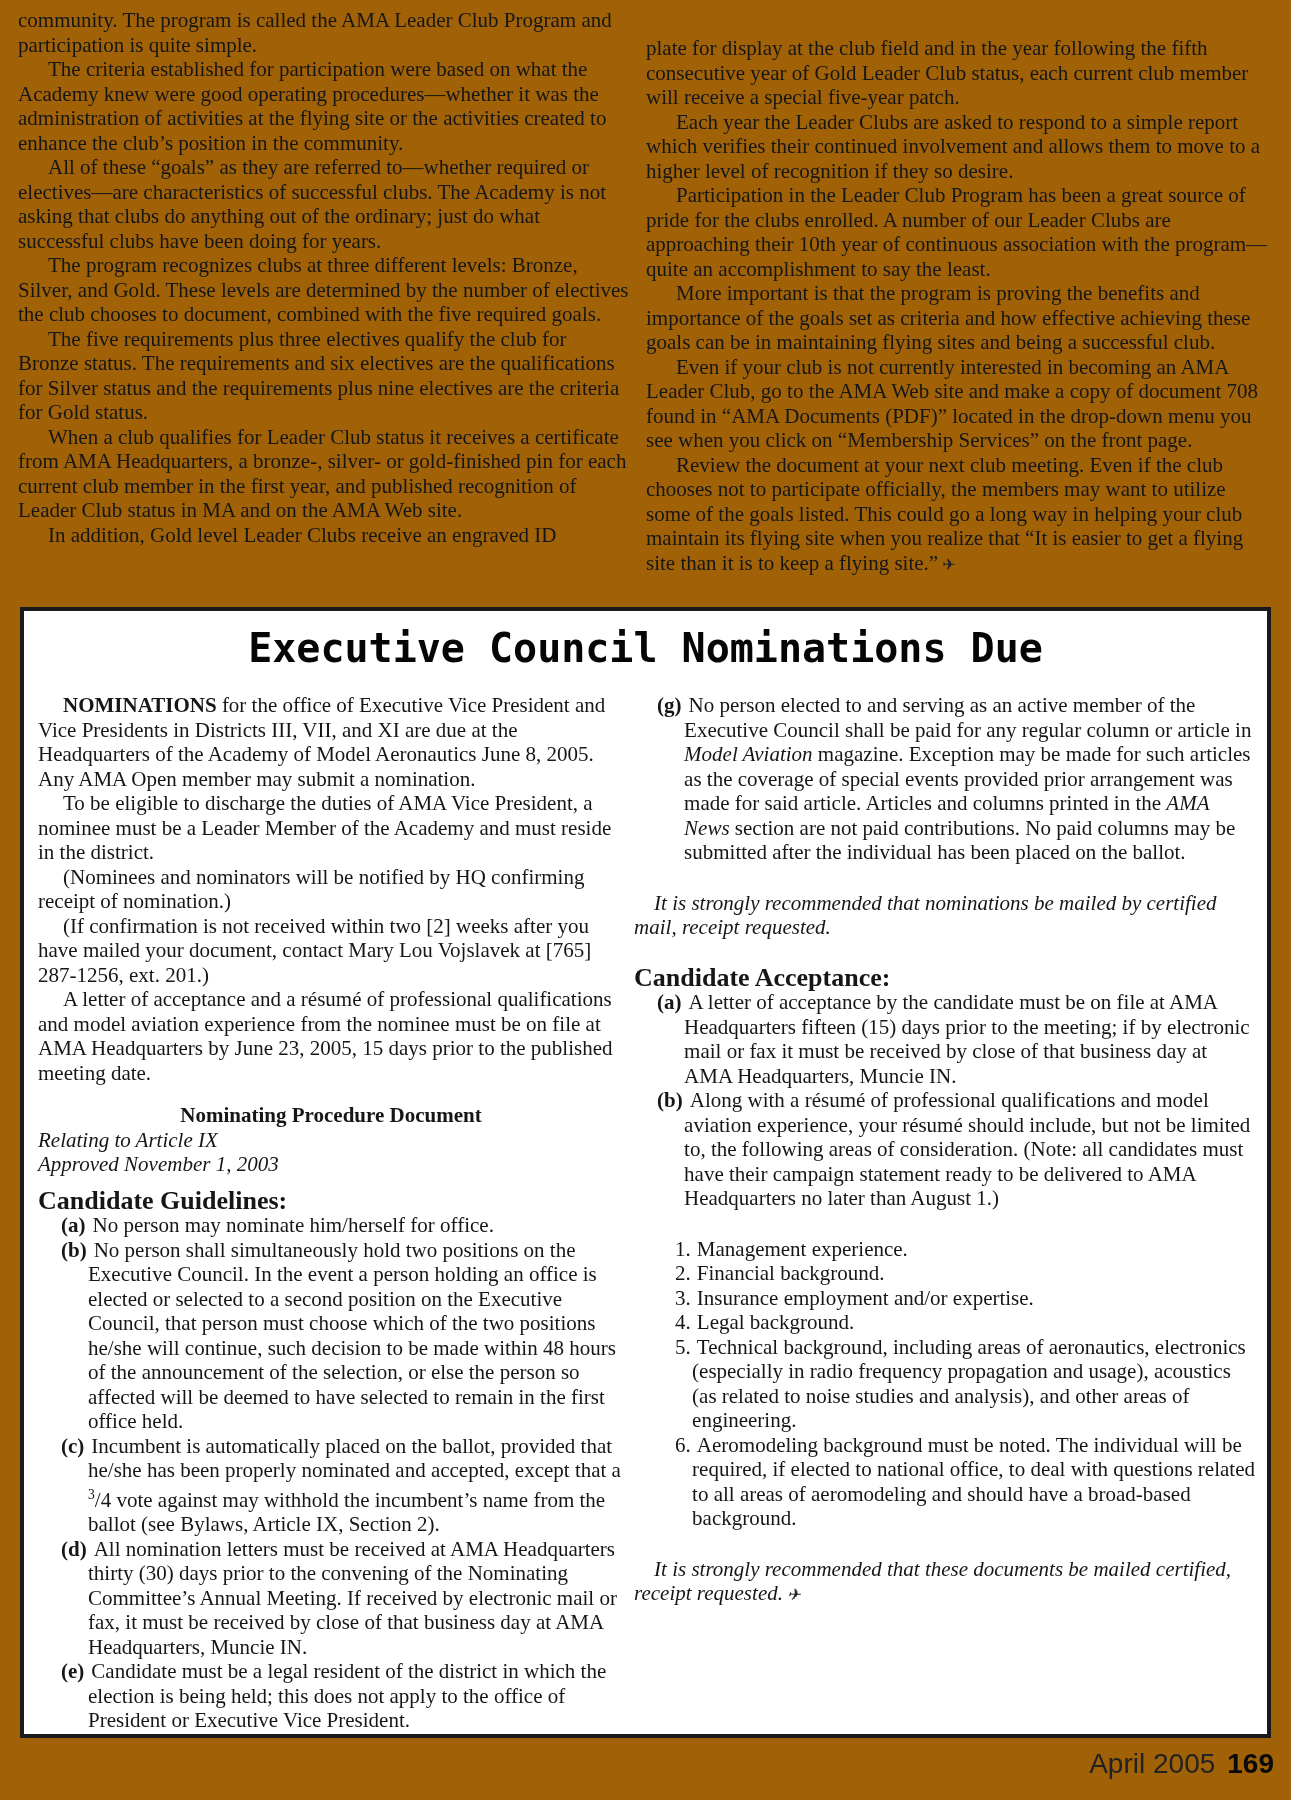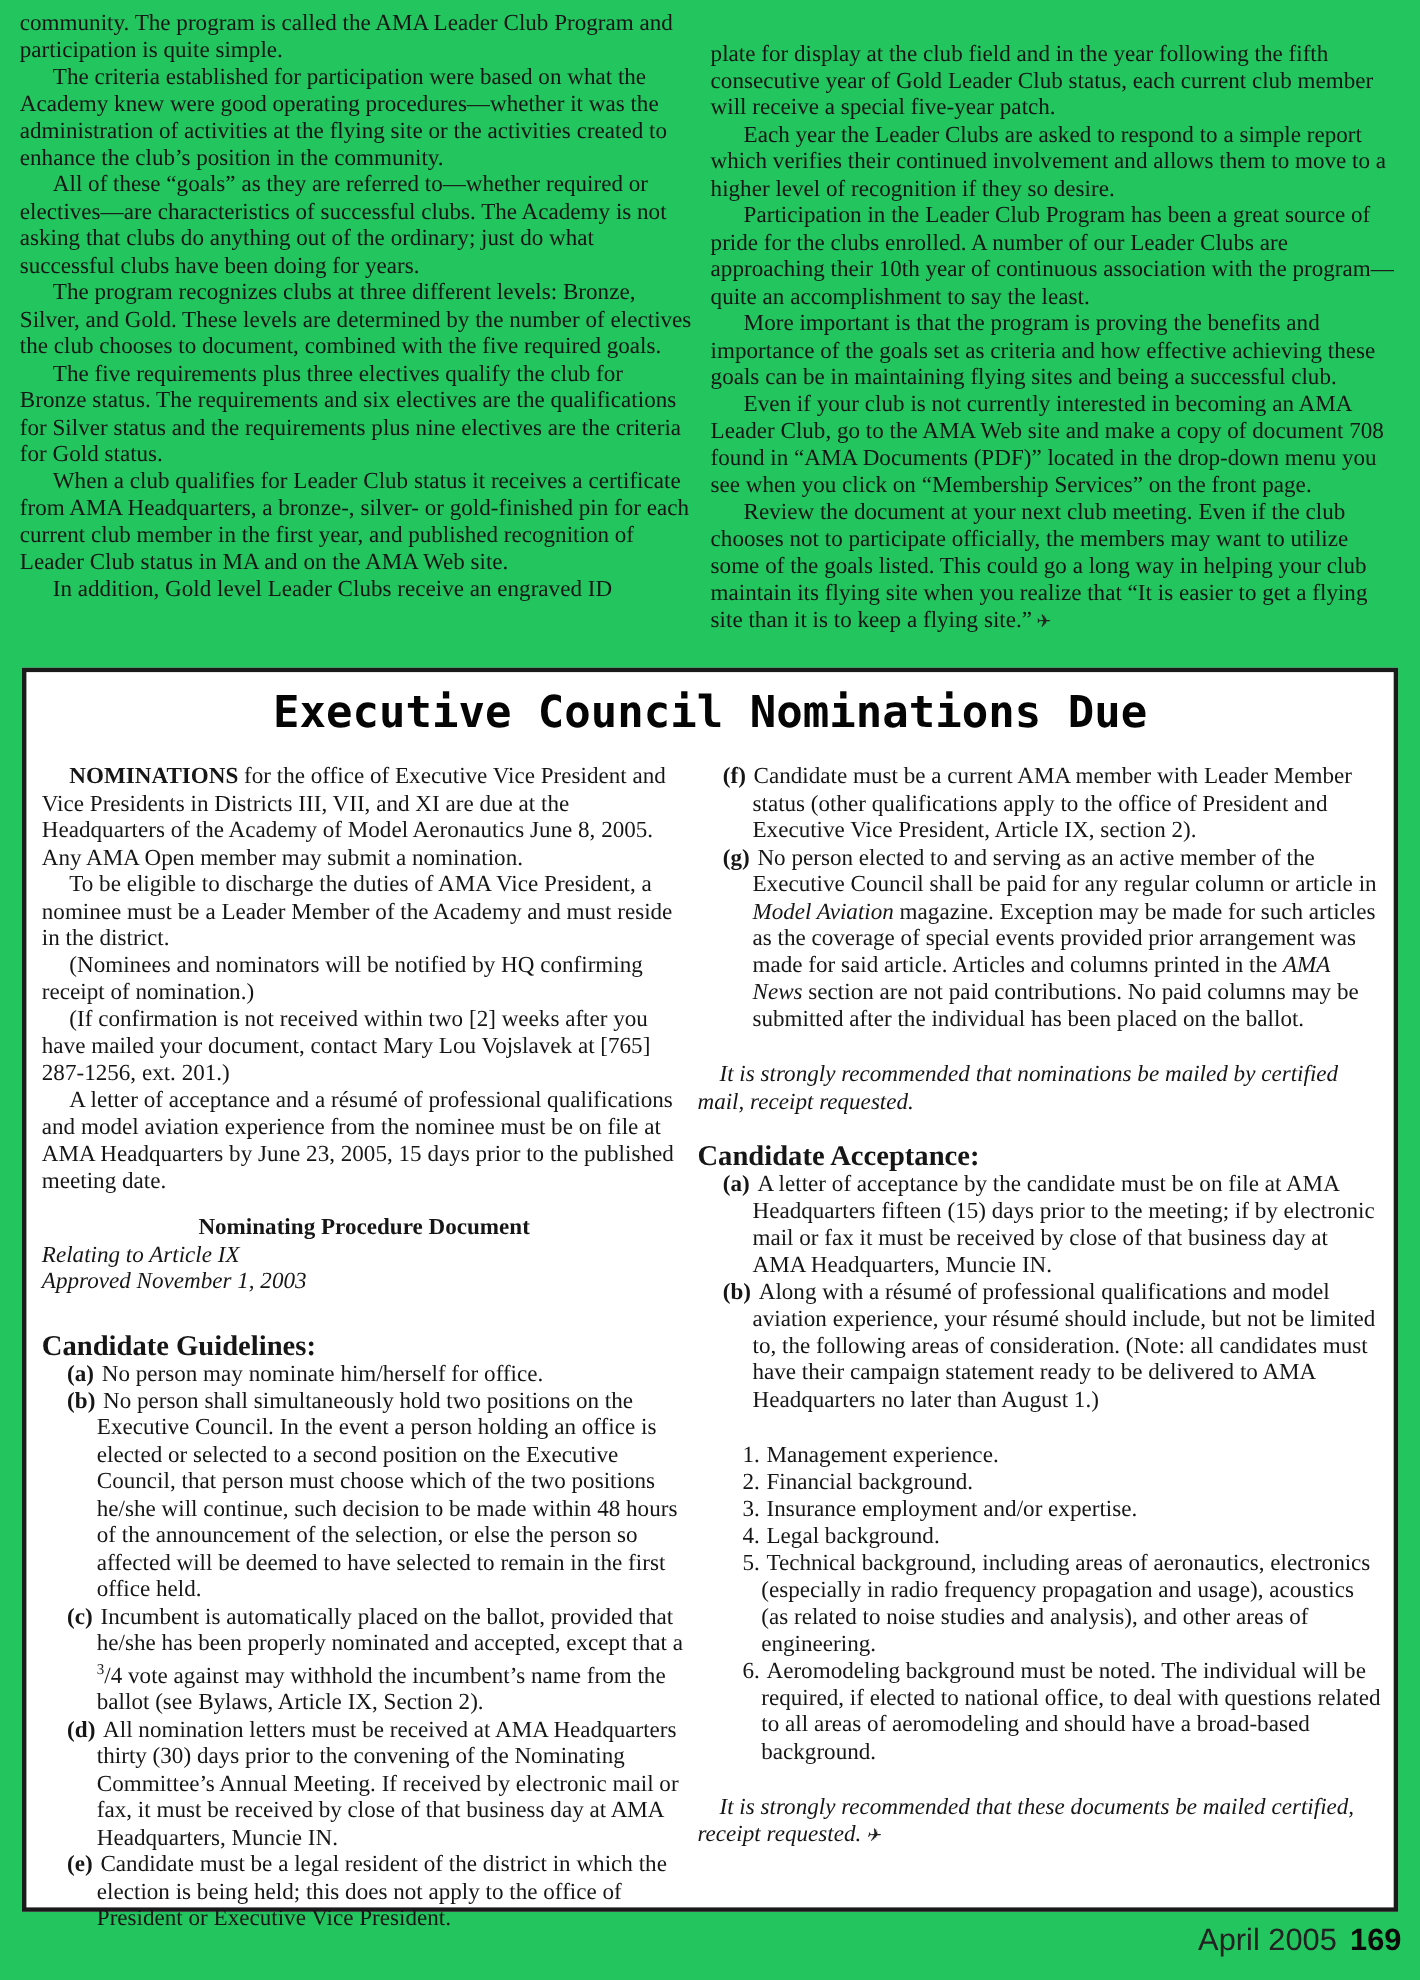--- a/index.html
+++ b/index.html
@@ -1,37 +1,37 @@
 <!DOCTYPE html>
 <html><head>
 <meta charset="utf-8">
 <style>
   html,body{margin:0;padding:0;}
   body{width:1291px;height:1800px;background:#ffffff;font-family:"Liberation Serif",serif;color:#161616;}
-  .page{position:relative;width:1291px;height:1800px;background:#22c55e;overflow:hidden;}
+  .page{position:relative;width:1291px;height:1800px;background:#a16207;overflow:hidden;}
 
   .article{position:absolute;left:18px;top:8px;width:1256px;display:flex;gap:17px;}
   .col{font-size:21px;line-height:24.5px;}
   .col-left{width:611px;}
   .col-right{width:628px;margin-top:28px;}
   p.para{margin:0;text-indent:30px;}
   p.para.first{text-indent:0;}
 
   .box{position:absolute;left:20px;top:607px;width:1251px;height:1131px;border:4px solid #1a1a1a;box-sizing:border-box;background:#ffffff;}
   .box-title{margin-top:14px;text-align:center;font-family:"DejaVu Sans Mono",monospace;font-weight:bold;font-size:40px;line-height:46px;color:#050505;}
   .box-cols{display:flex;margin-top:22px;padding:0 12px 0 14px;gap:10px;justify-content:space-between;}
   .box-col{font-size:21px;line-height:24.5px;}
   .box-col-left{width:588px;}
   .box-col-right{width:623px;}
   .box p.para{text-indent:25px;}
 
   .doc-heading{margin-top:18px;text-align:center;font-weight:bold;}
   .doc-sub{font-style:italic;}
   .sec-heading{font-weight:bold;font-size:26px;}
-  .mt22{margin-top:35px;}
+  .mt22{margin-top:12px;}
   .mt26{margin-top:26px;}
 
   .alpha-item{padding-left:50px;text-indent:-27px;}
   .item-label{font-weight:bold;margin-right:7px;}
   .num-list{margin-top:26px;}
   .num-item{padding-left:58px;text-indent:-17px;}
   .num-label{margin-right:6px;}
   .note{margin-top:26px;font-style:italic;text-indent:20px;}
 
   .plane{font-size:16px;margin-left:4px;color:#222;}
@@ -81,21 +81,20 @@
 
         <div class="sec-heading mt22">Candidate Guidelines:</div>
         <div class="alpha-item"><span class="item-label">(a)</span><span>No person may nominate him/herself for office.</span></div>
         <div class="alpha-item"><span class="item-label">(b)</span><span>No person shall simultaneously hold two positions on the Executive Council. In the event a person holding an office is elected or selected to a second position on the Executive Council, that person must choose which of the two positions he/she will continue, such decision to be made within 48 hours of the announcement of the selection, or else the person so affected will be deemed to have selected to remain in the first office held.</span></div>
         <div class="alpha-item"><span class="item-label">(c)</span><span><span>Incumbent is automatically placed on the ballot, provided that he/she has been properly nominated and accepted, except that a </span><span style="vertical-align: super; font-size: 0.65em;">3</span><span>/4 vote against may withhold the incumbent’s name from the ballot (see Bylaws, Article IX, Section 2).</span></span></div>
         <div class="alpha-item"><span class="item-label">(d)</span><span>All nomination letters must be received at AMA Headquarters thirty (30) days prior to the convening of the Nominating Committee’s Annual Meeting. If received by electronic mail or fax, it must be received by close of that business day at AMA Headquarters, Muncie IN.</span></div>
         <div class="alpha-item"><span class="item-label">(e)</span><span>Candidate must be a legal resident of the district in which the election is being held; this does not apply to the office of President or Executive Vice President.</span></div>
       </div>
 
       <div class="box-col box-col-right">
-        <div class="alpha-item"><span class="item-label">(f)</span><span>Candidate must be a current AMA member with Leader Member status (other qualifications apply to the office of President and Executive Vice President, Article IX, section 2).</span></div>
         <div class="alpha-item"><span class="item-label">(g)</span><span><span>No person elected to and serving as an active member of the Executive Council shall be paid for any regular column or article in </span><span style="font-style: italic;">Model Aviation</span><span> magazine. Exception may be made for such articles as the coverage of special events provided prior arrangement was made for said article. Articles and columns printed in the </span><span style="font-style: italic;">AMA News</span><span> section are not paid contributions. No paid columns may be submitted after the individual has been placed on the ballot.</span></span></div>
 
         <div class="note">It is strongly recommended that nominations be mailed by certified mail, receipt requested.</div>
 
         <div class="sec-heading mt26">Candidate Acceptance:</div>
         <div class="alpha-item"><span class="item-label">(a)</span><span>A letter of acceptance by the candidate must be on file at AMA Headquarters fifteen (15) days prior to the meeting; if by electronic mail or fax it must be received by close of that business day at AMA Headquarters, Muncie IN.</span></div>
         <div class="alpha-item"><span class="item-label">(b)</span><span>Along with a résumé of professional qualifications and model aviation experience, your résumé should include, but not be limited to, the following areas of consideration. (Note: all candidates must have their campaign statement ready to be delivered to AMA Headquarters no later than August 1.)</span></div>
 
         <div class="num-list">
           <div class="num-item"><span class="num-label">1.</span><span>Management experience.</span></div>

